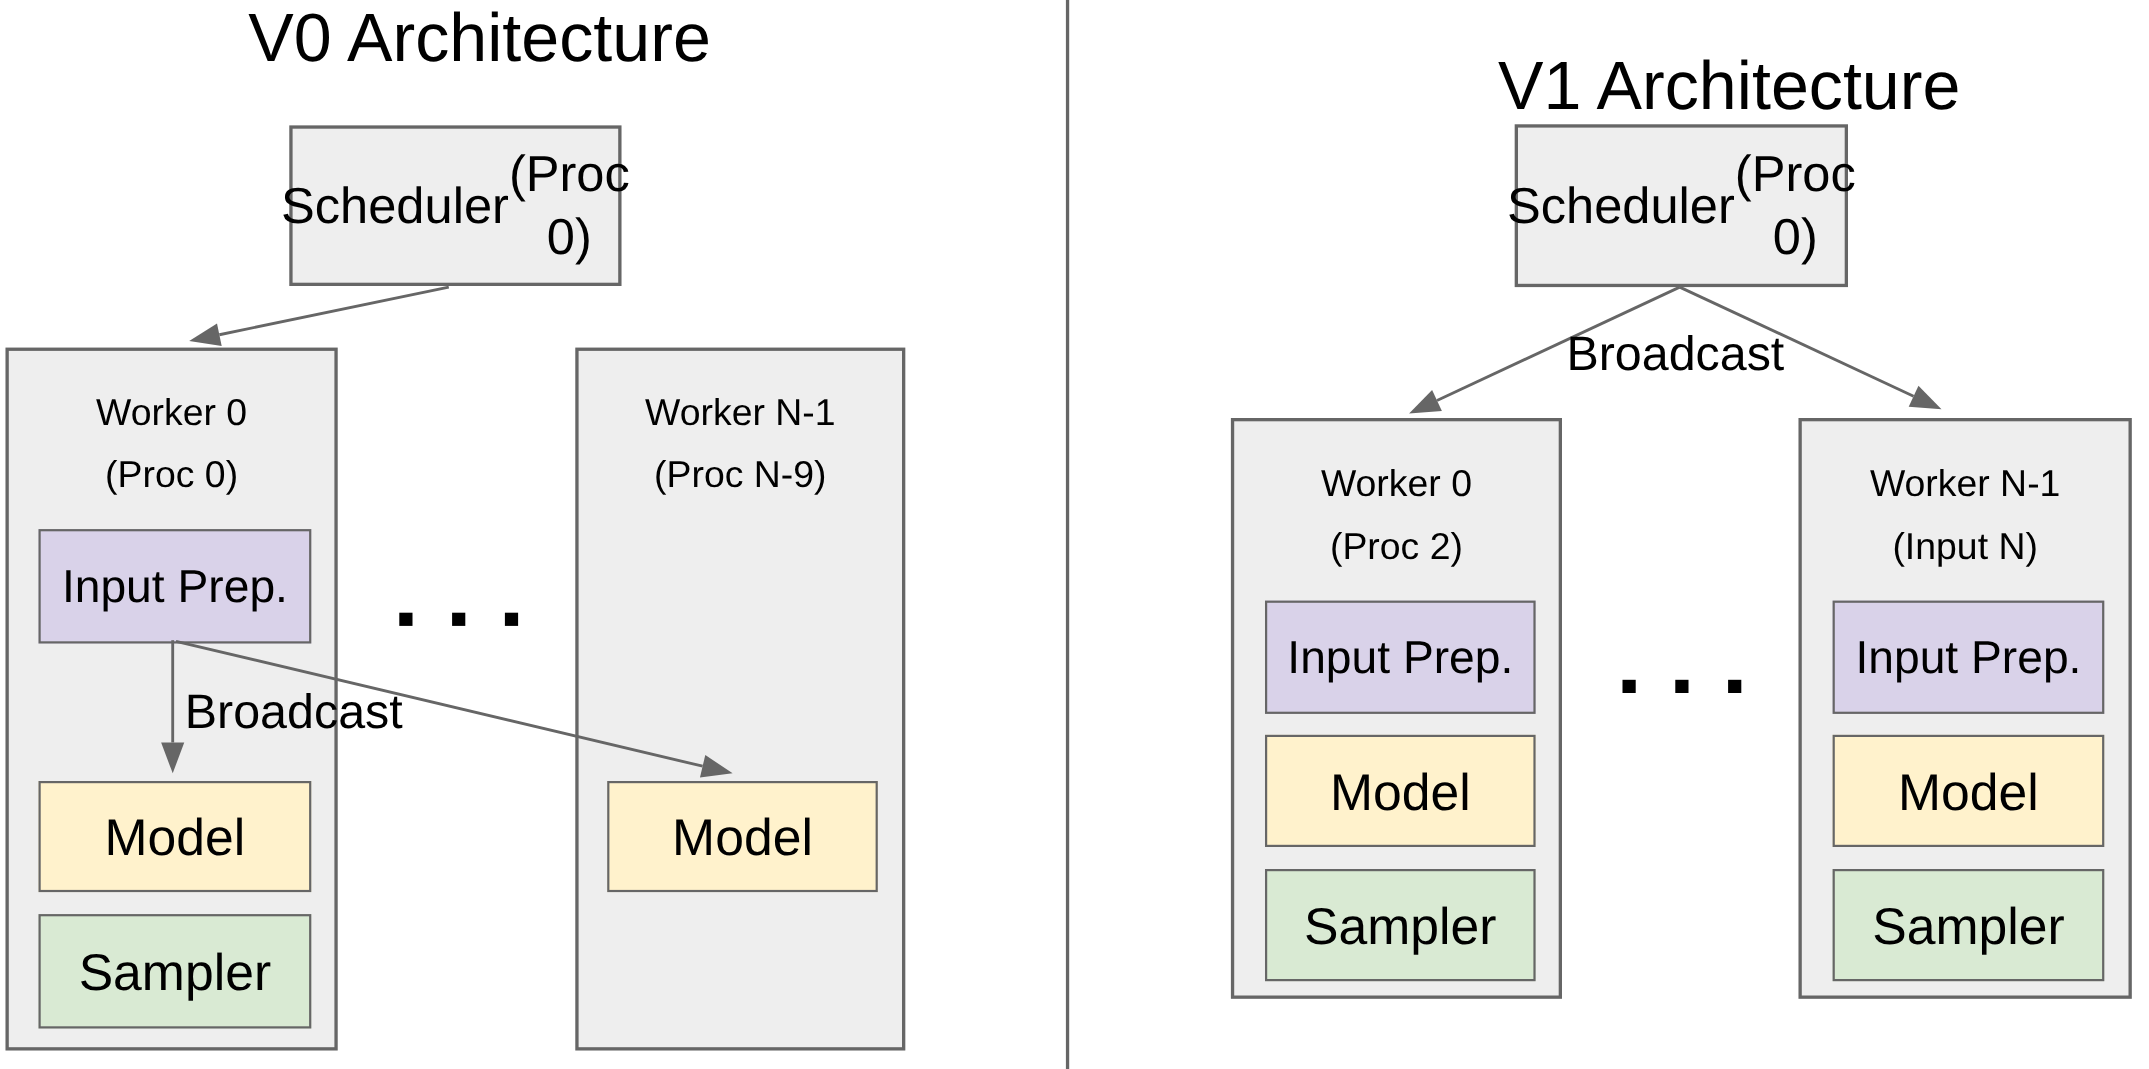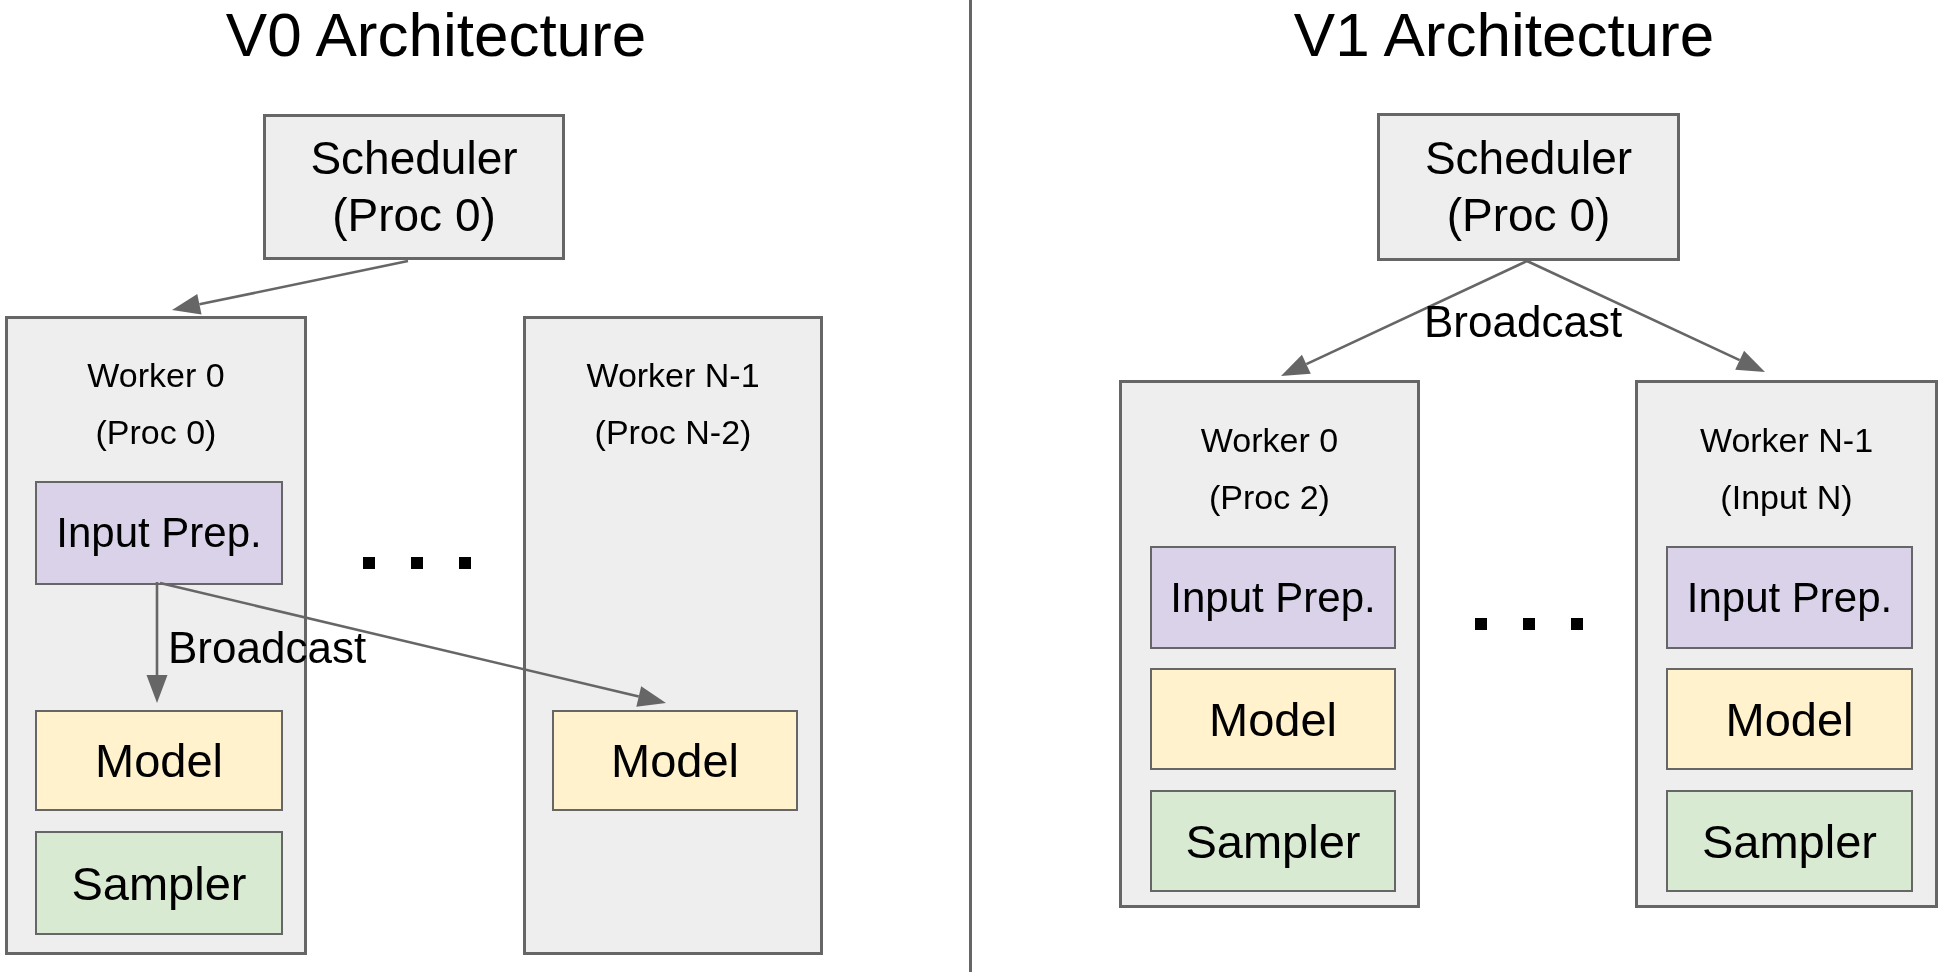--- a/index.html
+++ b/index.html
@@ -13,21 +13,21 @@
   }
   .title {
     position: absolute; top: 2px; width: 600px;
     font-size: 62px; line-height: 66px; text-align: center;
     white-space: nowrap;
   }
   .scheduler {
     position: absolute; box-sizing: border-box;
     background: var(--box-fill, #eee);
     border: 3px solid var(--box-border, #666);
-    display: flex; flex-direction: column; align-items: center; justify-content: center;
+    display: flex; flex-direction: row; align-items: center; justify-content: center;
     font-size: 46px; line-height: 57px; text-align: center;
   }
   .worker {
     position: absolute; box-sizing: border-box;
     background: var(--box-fill, #eee);
     border: 3px solid var(--box-border, #666);
   }
   .worker-heading {
     width: 100%; text-align: center;
     font-size: 34px; line-height: 57px;
@@ -82,39 +82,39 @@
     <span>Model</span>
   </div>
   <div class="comp sampler" style="left:27px; top:512px; width:248px; height:104px;">
     <span>Sampler</span>
   </div>
 </div>
 
 <div class="worker" style="left:523px; top:316px; width:300px; height:639px;">
   <div class="worker-heading" style="padding-top:28px;">
     <div>Worker N-1</div>
-    <div>(Proc N-2)</div>
+    <div>(Proc N-9)</div>
   </div>
   <div class="comp model" style="left:26px; top:391px; width:246px; height:101px;">
     <span>Model</span>
   </div>
 </div>
 
 <div class="broadcast" style="left:168px; top:625px;">Broadcast</div>
 
 <div class="dots" style="left:363px; top:557px;">
   <span class="sr">. . .</span>
   <span class="dot"></span>
   <span class="dot"></span>
   <span class="dot"></span>
 </div>
 
 <div class="divider" style="left:969px;"></div>
 
-<div class="title" style="left:1204px;">V1 Architecture</div>
+<div class="title" style="left:1272px;margin-top:44px;">V1 Architecture</div>
 
 <div class="scheduler" style="left:1377px; top:113px; width:303px; height:148px;">
   <span>Scheduler</span>
   <span>(Proc 0)</span>
 </div>
 
 <div class="broadcast" style="left:1424px; top:299px;">Broadcast</div>
 
 <div class="worker" style="left:1119px; top:380px; width:301px; height:528px;">
   <div class="worker-heading" style="padding-top:29px;">

